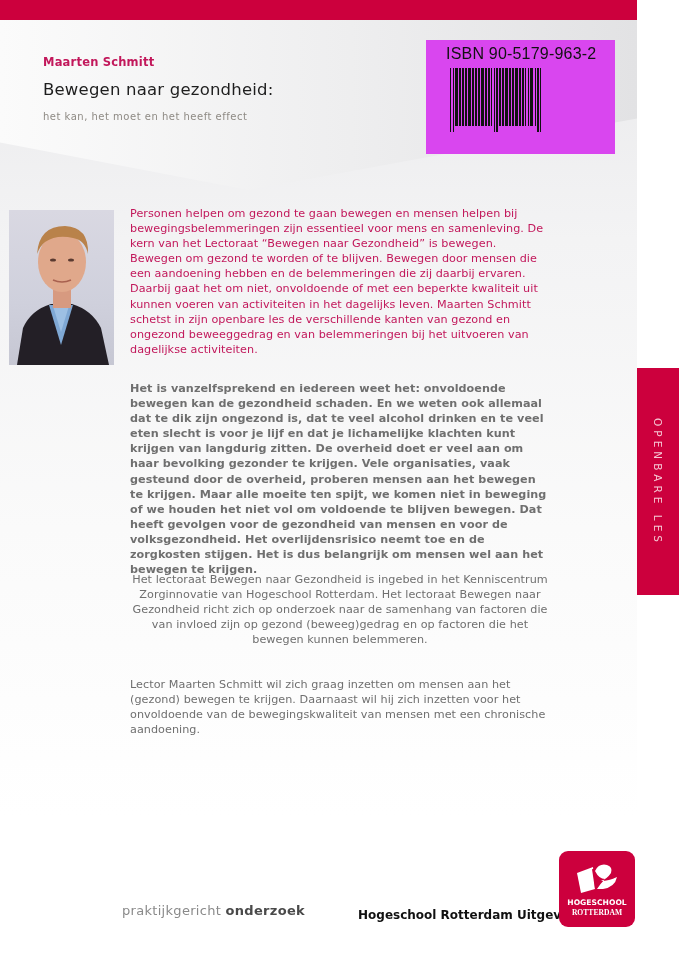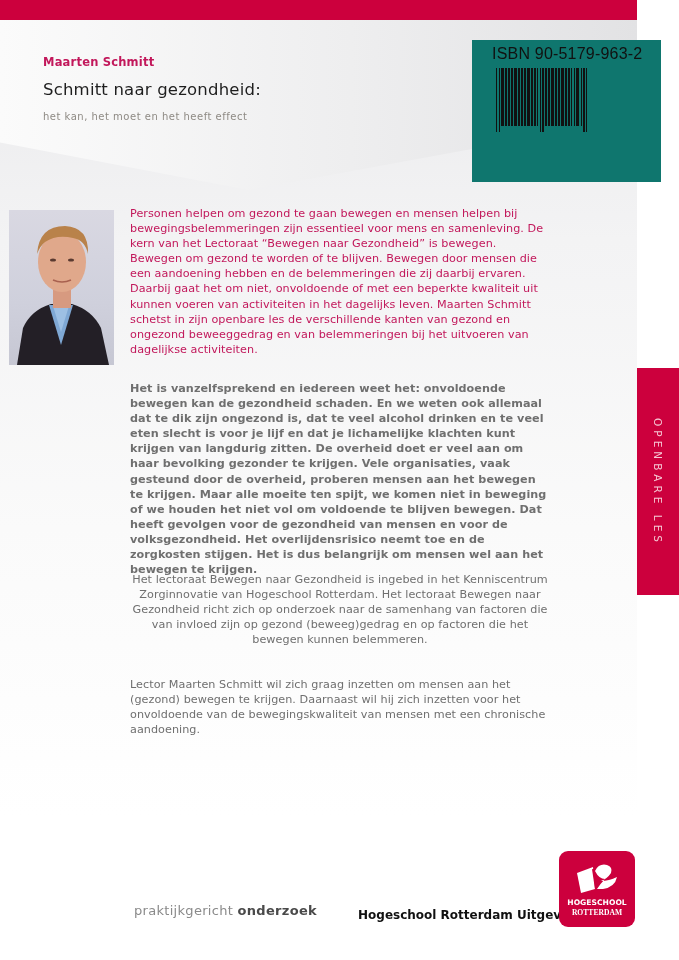--- a/index.html
+++ b/index.html
@@ -14,21 +14,21 @@
     background: linear-gradient(90deg, #fbfbfb 0%, #eeeeef 55%, #e2e2e4 100%);
     clip-path: polygon(0 0, 100% 0, 100% 58%, 39% 100%, 0 72%); }
 
   .author { position: absolute; left: 43px; top: 55px; font-size: 11.5px; color: #c2185b;
     letter-spacing: 0.2px; font-weight: bold; }
   .title { position: absolute; left: 43px; top: 80px; font-size: 16.5px; color: #1e1e1e;
     letter-spacing: 0.2px; }
   .subtitle { position: absolute; left: 43px; top: 111px; font-size: 10px; color: #8e8a84;
     letter-spacing: 0.5px; }
 
-  .isbn-box { position: absolute; left: 472px; top: 40px; width: 189px; height: 142px; background: #0f766e; }
+  .isbn-box { position: absolute; left: 426px; top: 40px; width: 189px; height: 114px; background: #d946ef; }
   .isbn-label { position: absolute; left: 20px; top: 5px; font-family: "Liberation Sans", sans-serif;
     font-size: 16px; color: #111; letter-spacing: 0.2px; }
   .barcode { position: absolute; left: 24px; top: 28px; width: 150px; height: 64px; display: flex;
     align-items: flex-start; }
   .barcode span { display: block; background: #111; height: 58px; margin-right: 1.3px; }
   .barcode span.g { height: 64px; }
   .barcode-digits { position: absolute; left: 14px; top: 88px; font-family: "Liberation Sans", sans-serif;
     font-size: 17px; color: #111; letter-spacing: 1.3px; }
 
   .photo { position: absolute; left: 9px; top: 210px; width: 105px; height: 155px; overflow: hidden;
@@ -39,42 +39,42 @@
   .intro { top: 206px; color: #c2185b; }
   .para { color: #6f6f6f; }
   .p1 { top: 381px; font-weight: bold; }
   .p2 { top: 572px; text-align: center; }
   .p3 { top: 677px; }
 
   .side-tab { position: absolute; left: 637px; top: 368px; width: 42px; height: 227px; background: #cc003d; }
   .side-tab-label { position: absolute; left: 50%; top: 50%; transform: translate(-50%, -50%) rotate(90deg);
     white-space: nowrap; font-size: 10.5px; color: #f5c7d4; letter-spacing: 4px; }
 
-  .footer-left { position: absolute; left: 134px; top: 903px; font-size: 13px; color: #8a8a8a;
+  .footer-left { position: absolute; left: 122px; top: 903px; font-size: 13px; color: #8a8a8a;
     letter-spacing: 0.3px; }
   .footer-left b { color: #4a4a4a; font-weight: bold; }
   .footer-mid { position: absolute; left: 358px; top: 908px; font-size: 12px; font-weight: bold; color: #111; }
 
   .logo { position: absolute; left: 559px; top: 851px; width: 76px; height: 76px; background: #cc003d;
     border-radius: 9px; }
   .logo-mark { position: absolute; left: 14px; top: 8px; width: 50px; height: 36px; }
   .logo-text { position: absolute; left: 0; width: 76px; text-align: center; font-size: 7.6px;
     font-weight: bold; color: #ffffff; line-height: 10px; }
   .logo-t1 { top: 47px; }
   .logo-t2 { top: 57px; font-family: Liberation Serif, serif; }
 </style>
 </head>
 <body>
 
 <div class="cover"></div>
 <div class="top-bar"></div>
 <div class="header-panel"></div>
 
 <div class="author">Maarten Schmitt</div>
-<div class="title">Schmitt naar gezondheid:</div>
+<div class="title">Bewegen naar gezondheid:</div>
 <div class="subtitle">het kan, het moet en het heeft effect</div>
 
 <div class="isbn-box">
   <div class="isbn-label">ISBN 90-5179-963-2</div>
   <div class="barcode">
     <span class="g" style="width:1.3px"></span>
       <span class="g" style="width:1.3px"></span>
     <span style="width:3px"></span>
       <span style="width:1.3px"></span>
       <span style="width:2px"></span>

